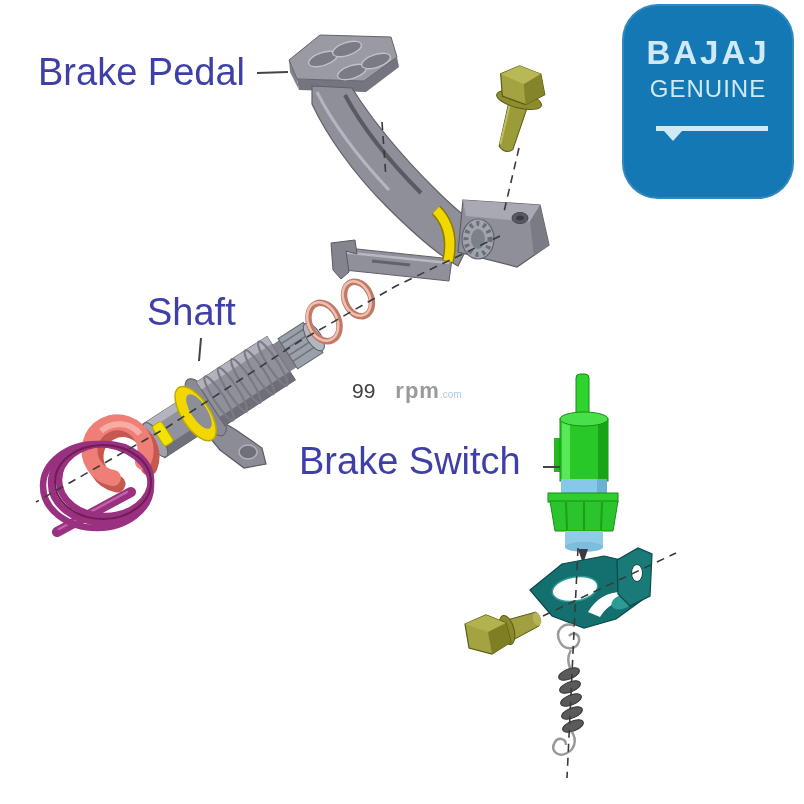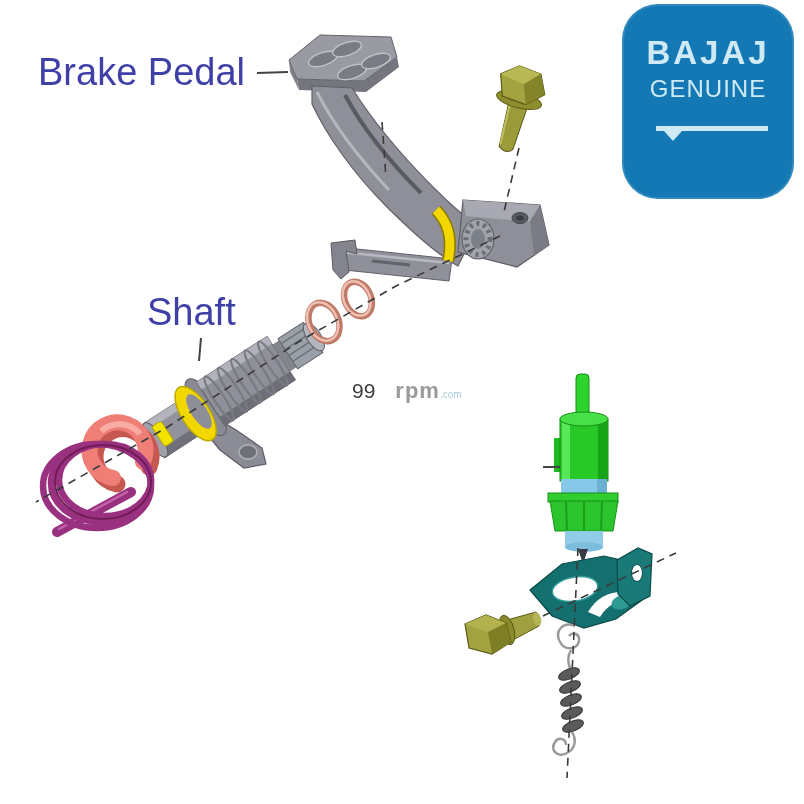--- a/index.html
+++ b/index.html
@@ -199,20 +199,21 @@
 
   <g stroke="#444444" stroke-width="2">
     <line x1="257" y1="73" x2="288" y2="72"></line>
     <line x1="201" y1="338" x2="199" y2="361"></line>
     <line x1="543" y1="467" x2="560" y2="467"></line>
   </g>
 </svg>
 
 <div class="diagram-label lbl-shaft">Shaft</div>
 <div class="diagram-label lbl-brake-pedal">Brake Pedal</div>
+<div class="diagram-label lbl-brake-switch">Brake Switch</div>
 
 <div class="watermark"><span class="wm-num">99</span><span class="wm-rpm">rpm</span><span class="wm-com">.com</span></div>
 
 <div class="logo">
   <div class="logo-brand">BAJAJ</div>
   <div class="logo-genuine">GENUINE</div>
   <div class="logo-underline">
     <span class="logo-arrow"></span>
   </div>
 </div>

